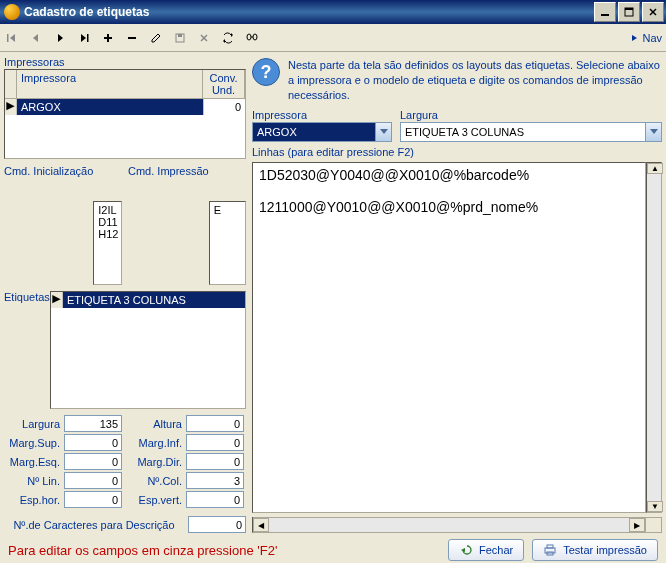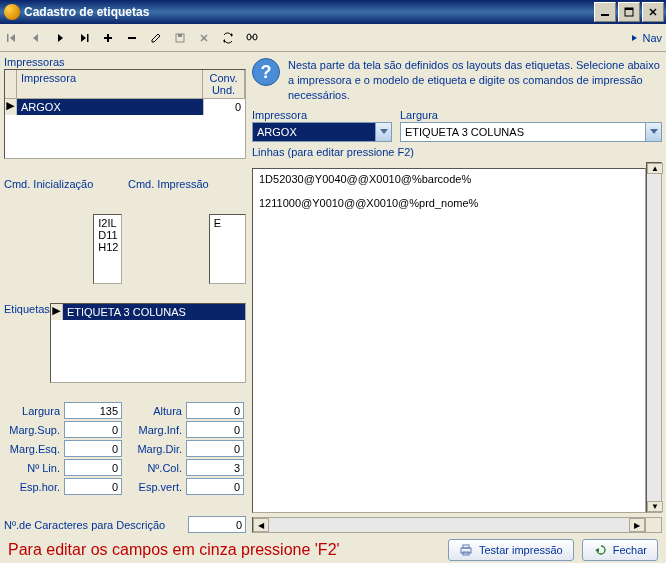--- a/index.html
+++ b/index.html
@@ -55,21 +55,21 @@
   .toolbar-left { display:flex; align-items:center; gap:8px; }
   .navbtn { width:16px; height:20px; display:flex;align-items:center;justify-content:center;}
   .toolbar-right { margin-left:auto; display:flex; align-items:center; gap:2px; color:#003399; font-size:11px;}
   
   .content {
     display:flex;
     height: calc(563px - 24px - 28px - 26px);
     padding: 4px;
     gap: 6px;
   }
-  .left-panel { width: 242px; display:flex; flex-direction:column; gap:19px;}
+  .left-panel { width: 242px; display:flex; flex-direction:column; gap:6px;}
   .right-panel { flex:1; display:flex; flex-direction:column; gap:4px;}
   
   .section-label { color:#003399; font-size:11px; margin-bottom:1px; }
   .grid-box {
     border: 1px inset #ACA899;
     background:#fff;
     height: 90px;
     display:flex;
     flex-direction:column;
   }
@@ -164,46 +164,45 @@
     background: linear-gradient(#E8F0FA,#B8D0EA);
     border-left:1px solid #7F9DB9;
     display:flex;align-items:center;justify-content:center;
   }
   .lines-label { color:#003399; font-size:11px;}
   .editor {
     flex:1;
     border:1px inset #ACA899;
     background:#fff;
     padding:4px 6px;
-    font-size:11px;
+    font-size:14px;
     font-family: Tahoma, sans-serif;
     white-space:pre;
     overflow:auto;
     position:relative;
-    margin-top:6px;
   }
   .editor-scrollbar-h {
     height:16px;
     border:1px inset #ACA899;
     border-top:1px solid #ACA899;
     background:#E8E8E8;
     display:flex;
   }
   .sb-btn { width:16px;background:#ECE9D8;border:1px solid #ACA899;display:flex;align-items:center;justify-content:center;font-size:8px;}
   .sb-track {flex:1;}
 
   
   .footer {
     height:26px;
     display:flex;
     align-items:center;
     padding:0 8px;
     gap:8px;
   }
-  .footer-text { color:#C00000; font-size:16px;}
+  .footer-text { color:#C00000; font-size:13px;}
   .footer-spacer { flex:1;}
   .btn {
     height:22px;
     border:1px solid #7F9DB9;
     background:linear-gradient(#fff,#E3E8F2);
     border-radius:3px;
     padding:0 10px;
     display:flex;align-items:center;gap:6px;
     font-size:11px;
     color:#003399;
@@ -379,21 +378,21 @@
       <input class="form-input" value="0" style="">
       <div class="form-label">Nº.Col.</div>
       <input class="form-input" value="3" style="">
 
       <div class="form-label">Esp.hor.</div>
       <input class="form-input" value="0" style="">
       <div class="form-label">Esp.vert.</div>
       <input class="form-input" value="0" style="">
     </div>
     <div class="desc-row">
-      <div class="form-label" style="flex:1;text-align:left;">Nº.de Caracteres para Descrição</div>
+      <div class="form-label" style="flex:1;text-align:center;">Nº.de Caracteres para Descrição</div>
       <input class="form-input" style="width: 58px;" value="0">
     </div>
   </div>
 
   <div class="right-panel">
     <div class="help-row">
       <div class="help-icon">?</div>
       <div class="help-text">Nesta parte da tela são definidos os layouts das etiquetas. Selecione abaixo a impressora e o modelo de etiqueta e digite os comandos de impressão necessários.</div>
     </div>
     <div class="combo-row">
@@ -437,27 +436,27 @@
       <div class="sb-btn">▶</div>
       <div style="width:16px;background:#ECE9D8;border-left:1px solid #ACA899;"></div>
     </div>
   </div>
 </div>
 
 <div class="footer">
   <div class="footer-text">Para editar os campos em cinza pressione 'F2'</div>
   <div class="footer-spacer"></div>
   <div class="btn">
+    <svg width="14" height="12">
+        <path d="M8,2 A4,4 0 1 1 4,6" fill="none" stroke="#2A7A2A" stroke-width="1.3"></path>
+        <polygon points="2,6 6,4 6,8" fill="#2A7A2A"></polygon>
+      </svg>
+    <span>Fechar</span>
+  </div>
+  <div class="btn">
     <svg width="14" height="14">
         <rect x="2" y="5" width="10" height="5" fill="none" stroke="#5A7AB0"></rect>
         <rect x="4" y="2" width="6" height="3" fill="none" stroke="#5A7AB0"></rect>
         <rect x="4" y="9" width="6" height="3" fill="none" stroke="#5A7AB0"></rect>
       </svg>
     <span>Testar impressão</span>
   </div>
-  <div class="btn">
-    <svg width="14" height="12">
-        <path d="M8,2 A4,4 0 1 1 4,6" fill="none" stroke="#2A7A2A" stroke-width="1.3"></path>
-        <polygon points="2,6 6,4 6,8" fill="#2A7A2A"></polygon>
-      </svg>
-    <span>Fechar</span>
-  </div>
 </div>
 
 </body></html>

